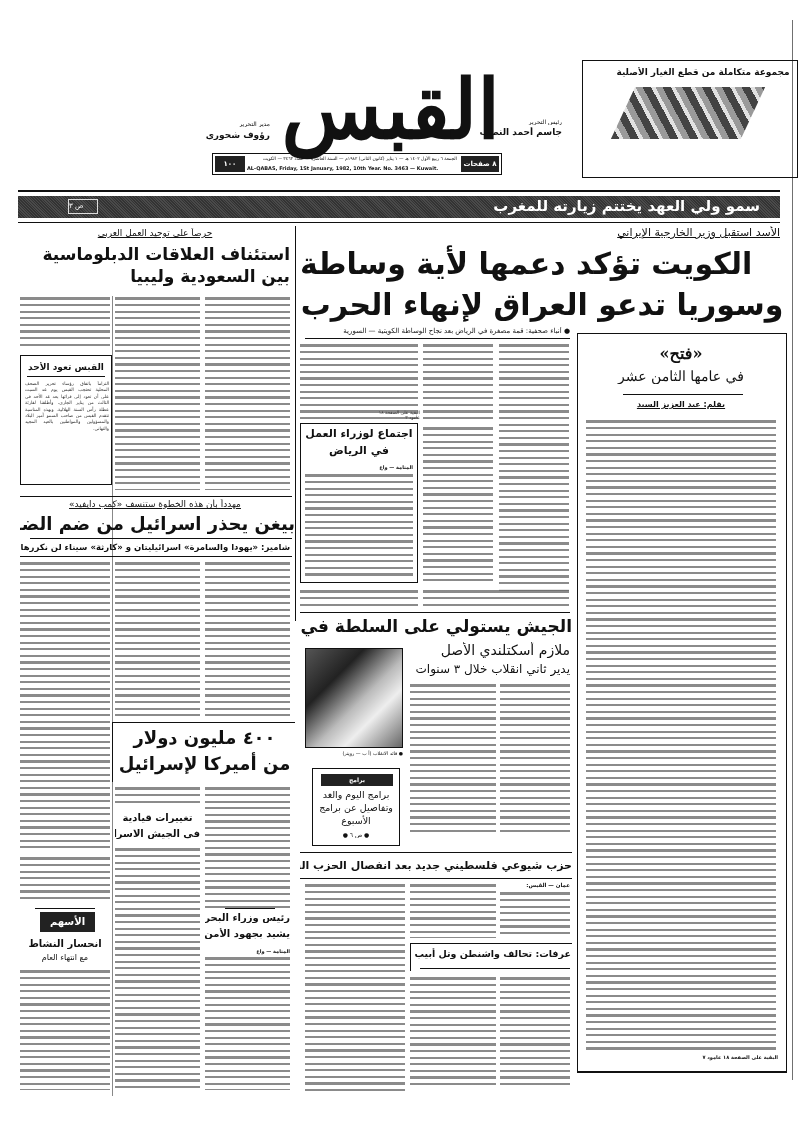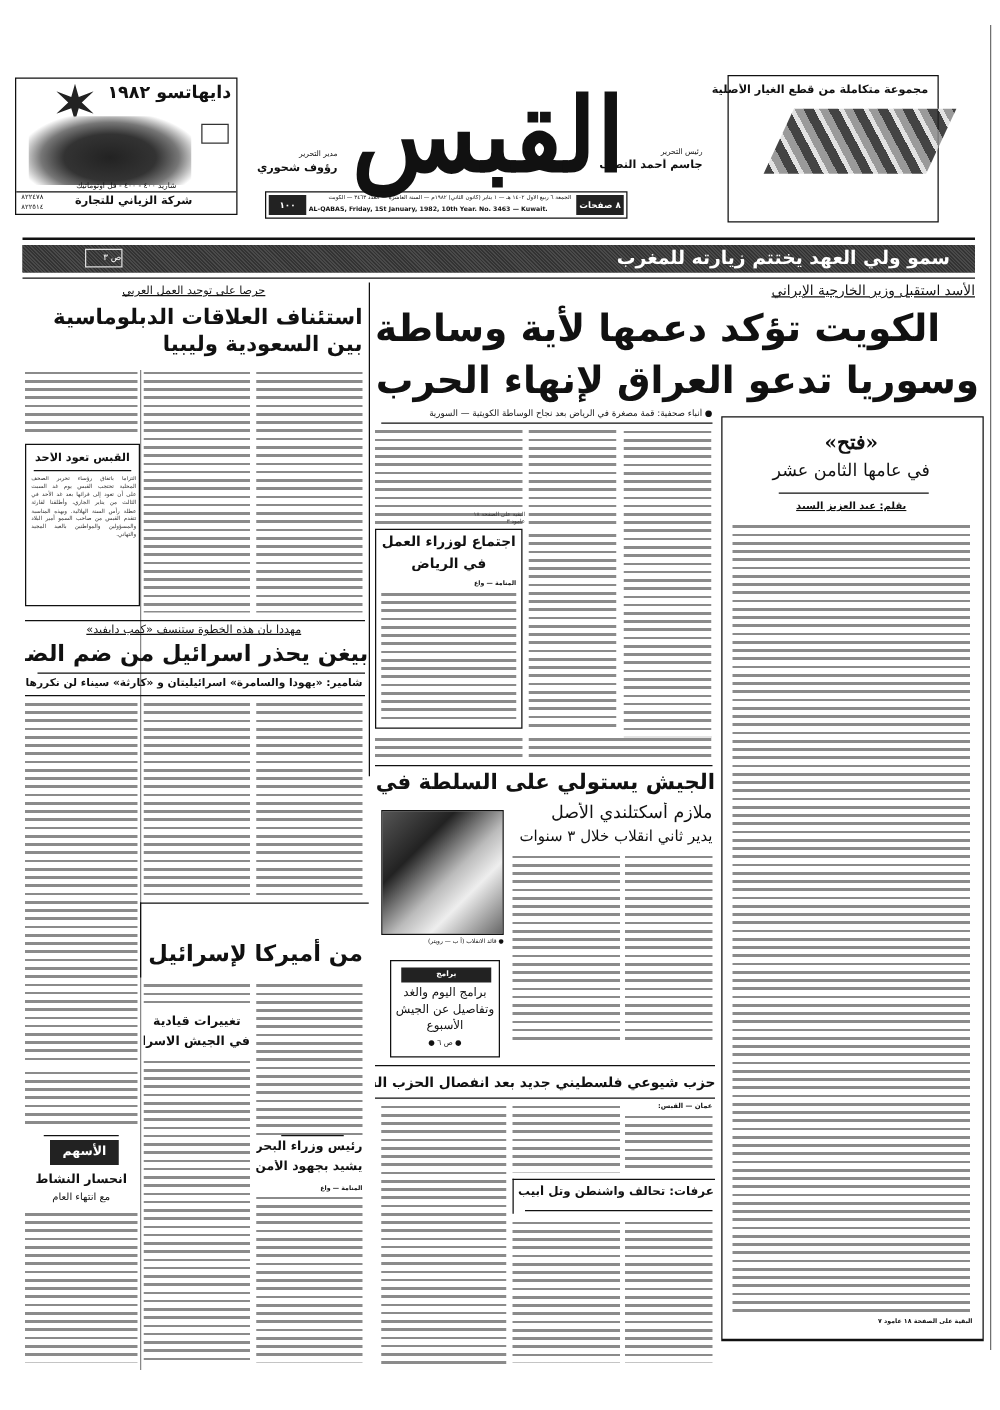--- a/index.html
+++ b/index.html
@@ -16,56 +16,45 @@
 .photo{background:linear-gradient(135deg,#555 0%,#222 30%,#bbb 55%,#eee 70%,#666 100%)}
 .car{background:radial-gradient(ellipse at 50% 60%,#222 0,#333 40%,#777 60%,#ddd 75%,transparent 80%)}
 .cube{background:repeating-linear-gradient(45deg,#222 0,#222 6px,#ddd 6px,#ddd 9px,#888 9px,#888 14px)}
 .dark-tag{background:#222;color:#fff;font-weight:bold;text-align:center}
 </style>
 </head>
 <body>
 
 <div class="abs" style="left:0;top:40px;width:800px;height:150px">
 
-  <div class="abs box" style="left:582px;top:20px;width:169px;height:118px">
+  <div class="abs box" style="left:582px;top:20px;width:216px;height:118px">
     <div class="abs hl" style="right:6px;top:6px;width:176px;font-size:9px">مجموعة متكاملة من قطع الغيار الأصلية</div>
     <div class="abs cube" style="left:40px;top:26px;width:130px;height:52px;transform:skewX(-25deg);opacity:.85"></div>
   </div>
 
   <div class="abs hl" style="left:462px;top:78px;width:100px;font-size:6px;font-weight:normal;text-align:right">رئيس التحرير</div>
   <div class="abs hl" style="left:450px;top:87px;width:112px;font-size:9px;text-align:right">جاسم أحمد النصف</div>
   <div class="abs hl" style="left:190px;top:80px;width:80px;font-size:6px;font-weight:normal;text-align:right">مدير التحرير</div>
   <div class="abs hl" style="left:190px;top:90px;width:80px;font-size:9px;text-align:right">رؤوف شحوري</div>
 
   <div class="abs masthead-title" style="left:300px;top:28px;width:200px;text-align:center">القبس</div>
 
   <div class="abs" style="left:212px;top:113px;width:290px;height:22px;border:1px solid #111">
     <div class="abs dark-tag" style="right:2px;top:2px;width:38px;height:16px;font-size:7px;line-height:16px">٨ صفحات</div>
     <div class="abs dark-tag" style="left:2px;top:2px;width:30px;height:16px;font-size:7px;line-height:16px">١٠٠ فلس</div>
     <div class="abs" style="right:44px;top:2px;width:210px;font-size:4.5px;white-space:nowrap;overflow:hidden;text-align:right">الجمعة ٦ ربيع الأول ١٤٠٢ هـ — ١ يناير (كانون الثاني) ١٩٨٢م — السنة العاشرة — العدد ٣٤٦٣ — الكويت</div>
     <div class="abs" style="right:44px;top:11px;width:210px;font-size:5px;font-weight:bold;white-space:nowrap;overflow:hidden;direction:ltr;text-align:left">AL-QABAS, Friday, 1St January, 1982, 10th Year. No. 3463 — Kuwait.</div>
   </div>
 
-  <div class="abs box" style="left:12px;top:22px;width:178px;height:110px">
-    <div class="abs hl" style="right:4px;top:3px;width:110px;font-size:14px;text-align:right">دايهاتسو ١٩٨٢</div>
-    <div class="abs" style="left:32px;top:4px;width:30px;height:30px;background:#222;clip-path:polygon(50% 0,60% 35%,100% 20%,68% 50%,100% 80%,60% 65%,50% 100%,40% 65%,0 80%,32% 50%,0 20%,40% 35%)"></div>
-    <div class="abs car" style="left:10px;top:30px;width:130px;height:55px"></div>
-    <div class="abs" style="right:6px;top:36px;width:22px;height:16px;border:1px solid #333"></div>
-    <div class="abs hl" style="left:8px;top:82px;width:160px;font-size:6px;font-weight:normal">شاريد ٤٠٠ - ٤٠٠ - فل اوتوماتيك</div>
-    <div class="abs rule" style="left:0;top:90px;width:176px;height:1px"></div>
-    <div class="abs hl" style="left:44px;top:93px;width:100px;font-size:9px">شركة الزياني للتجارة</div>
-    <div class="abs" style="left:4px;top:92px;width:30px;font-size:5.5px;text-align:left">٨٢٢٤٧٨</div>
-    <div class="abs" style="left:4px;top:100px;width:30px;font-size:5.5px;text-align:left">٨٢٢٥١٤</div>
-  </div>
 </div>
 
 <div class="abs rule" style="left:18px;top:190px;width:762px;height:1.5px"></div>
 <div class="abs banner" style="left:18px;top:196px;width:762px;height:22px">
   <div class="abs hl" style="right:20px;top:1px;width:640px;font-size:15px;color:#fff;letter-spacing:4px;text-align:right">سمو ولي العهد يختتم زيارته للمغرب</div>
-  <div class="abs" style="left:50px;top:3px;width:30px;height:15px;border:1px solid #ddd;font-size:7px;color:#fff;text-align:right;line-height:13px">ص ٣</div>
+  <div class="abs" style="left:50px;top:3px;width:30px;height:15px;border:1px solid #ddd;font-size:7px;color:#fff;text-align:left;line-height:13px">ص ٣</div>
 </div>
 <div class="abs rule" style="left:18px;top:222px;width:762px;height:1px"></div>
 
 <div class="abs rule" style="left:295px;top:226px;width:1px;height:395px"></div>
 <div class="abs hl" style="left:300px;top:226px;width:480px;font-size:11px;font-weight:normal;text-decoration:underline;text-align:right">الأسد استقبل وزير الخارجية الإيراني</div>
 <div class="abs hl" style="left:300px;top:244px;width:484px;font-size:30px;line-height:40px;text-align:left">الكويت تؤكد دعمها لأية وساطة</div>
 <div class="abs hl" style="left:300px;top:285px;width:484px;font-size:30px;line-height:40px;text-align:center">وسوريا تدعو العراق لإنهاء الحرب</div>
 <div class="abs hl" style="left:310px;top:327px;width:260px;font-size:7px;font-weight:normal;text-align:right">● أنباء صحفية: قمة مصغرة في الرياض بعد نجاح الوساطة الكويتية — السورية</div>
 <div class="abs rule" style="left:305px;top:338px;width:265px;height:.7px"></div>
 
@@ -112,20 +101,21 @@
 <div class="abs hl" style="left:20px;top:512px;width:275px;font-size:18px;line-height:24px;text-align:right">بيغن يحذر اسرائيل من ضم الضفة</div>
 <div class="abs rule" style="left:30px;top:538px;width:262px;height:1px"></div>
 <div class="abs hl" style="left:20px;top:542px;width:270px;font-size:8.5px;text-align:right">شامير: «يهودا والسامرة» اسرائيليتان و «كارثة» سيناء لن نكررها</div>
 <div class="abs rule" style="left:20px;top:556px;width:272px;height:.7px"></div>
 
 <div class="abs col-txt" style="left:205px;top:560px;width:85px;height:160px"></div>
 <div class="abs col-txt" style="left:115px;top:560px;width:85px;height:160px"></div>
 <div class="abs col-txt" style="left:20px;top:560px;width:90px;height:290px"></div>
 
 <div class="abs" style="left:112px;top:722px;width:183px;height:60px;border-top:1px solid #111;border-left:1px solid #111">
+  <div class="abs hl" style="left:0;top:2px;width:183px;font-size:18px;line-height:26px">٤٠٠ مليون دولار</div>
   <div class="abs hl" style="left:0;top:28px;width:183px;font-size:18px;line-height:26px">من أميركا لإسرائيل</div>
 </div>
 <div class="abs col-txt" style="left:205px;top:785px;width:85px;height:125px"></div>
 <div class="abs col-txt" style="left:115px;top:785px;width:85px;height:22px"></div>
 
 <div class="abs hl" style="left:115px;top:812px;width:85px;font-size:10px">تغييرات قيادية</div>
 <div class="abs hl" style="left:115px;top:828px;width:85px;font-size:10px">في الجيش الاسرائيلي</div>
 <div class="abs col-txt" style="left:115px;top:846px;width:85px;height:245px"></div>
 
 <div class="abs rule" style="left:225px;top:908px;width:50px;height:.7px"></div>
@@ -148,21 +138,21 @@
 
 <div class="abs photo" style="left:305px;top:648px;width:98px;height:100px;border:1px solid #111"></div>
 <div class="abs" style="left:305px;top:751px;width:98px;font-size:4.8px;text-align:right">● قائد الانقلاب (أ ب — رويتر)</div>
 
 <div class="abs col-txt" style="left:500px;top:682px;width:70px;height:150px"></div>
 <div class="abs col-txt" style="left:410px;top:682px;width:86px;height:150px"></div>
 
 <div class="abs box" style="left:312px;top:768px;width:88px;height:78px">
   <div class="abs dark-tag" style="left:8px;top:5px;width:72px;height:12px;font-size:6px;line-height:12px">برامج</div>
   <div class="abs hl" style="left:0;top:20px;width:86px;font-size:9.5px;font-weight:normal">برامج اليوم والغد</div>
-  <div class="abs hl" style="left:0;top:33px;width:86px;font-size:9.5px;font-weight:normal">وتفاصيل عن الجيش</div>
+  <div class="abs hl" style="left:0;top:33px;width:86px;font-size:9.5px;font-weight:normal">وتفاصيل عن برامج</div>
   <div class="abs hl" style="left:0;top:46px;width:86px;font-size:9.5px;font-weight:normal">الأسبوع</div>
   <div class="abs hl" style="left:0;top:62px;width:86px;font-size:6px;font-weight:normal">● ص ٦ ●</div>
 </div>
 
 <div class="abs rule" style="left:300px;top:852px;width:272px;height:1px"></div>
 <div class="abs hl" style="left:300px;top:855px;width:272px;font-size:11px;line-height:22px;text-align:right">حزب شيوعي فلسطيني جديد بعد انفصال الحزب الشيوعي الأردني</div>
 <div class="abs rule" style="left:300px;top:878px;width:272px;height:.7px"></div>
 <div class="abs" style="left:500px;top:882px;width:70px;font-size:5.5px;font-weight:bold;text-align:right">عمان — القبس:</div>
 <div class="abs col-txt" style="left:500px;top:890px;width:70px;height:48px"></div>
 <div class="abs col-txt" style="left:410px;top:882px;width:86px;height:56px"></div>

